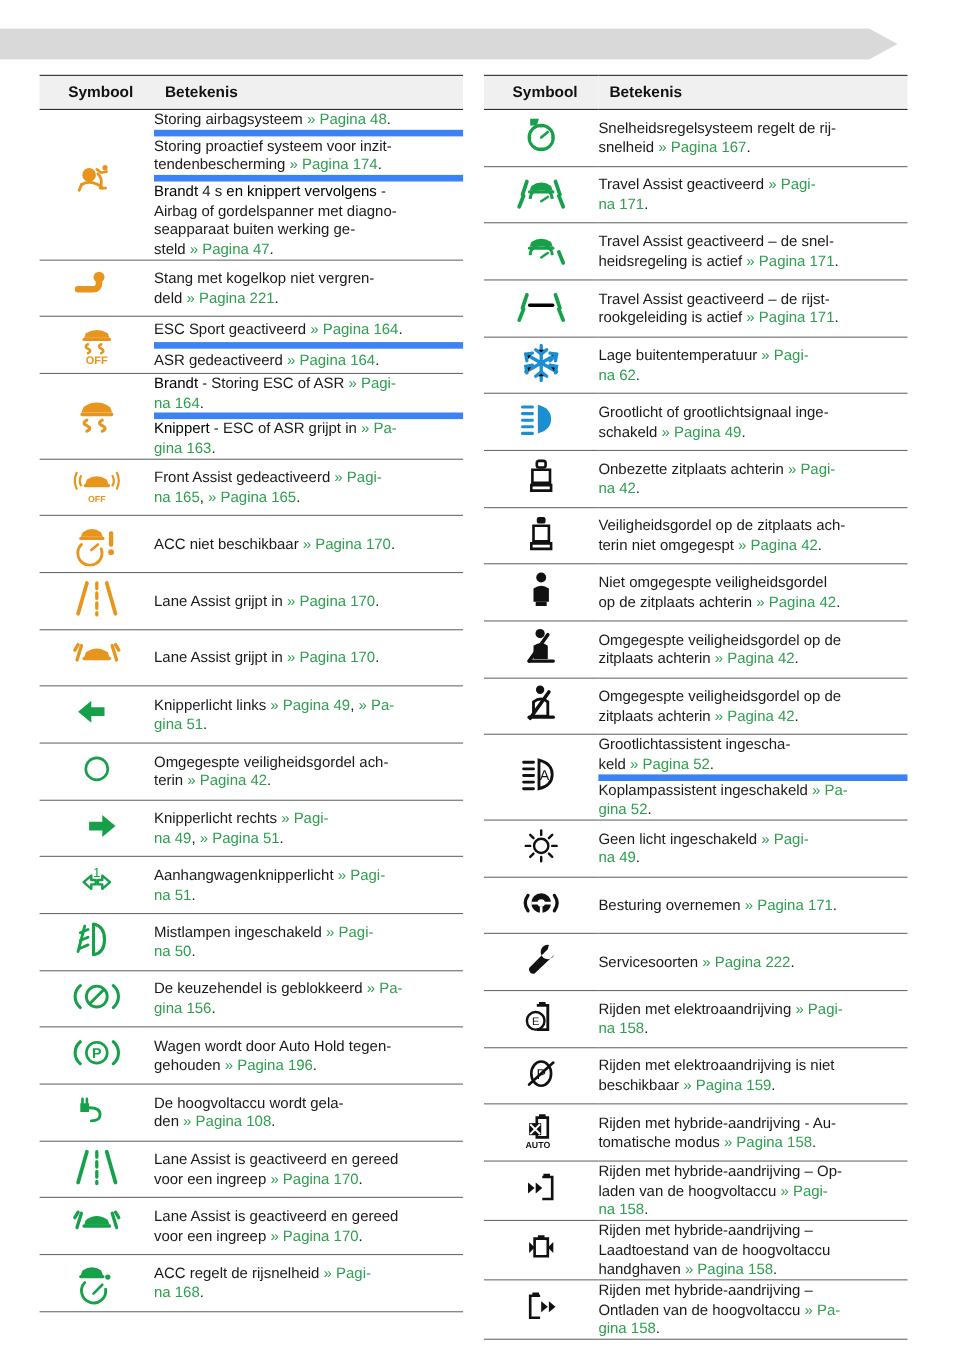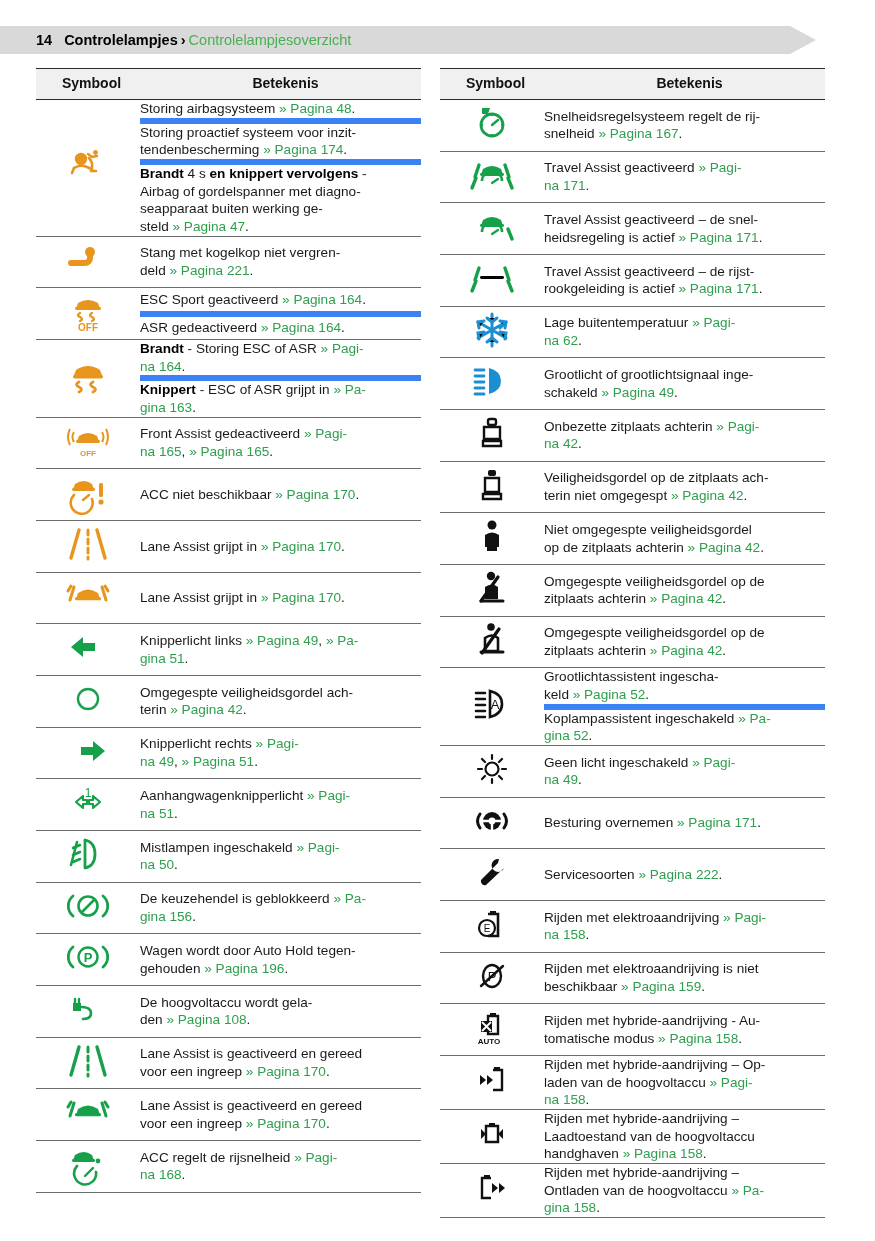--- a/index.html
+++ b/index.html
@@ -74,54 +74,51 @@
     background: #f0f0f0;
     font-size: 14px;
     font-weight: bold;
     text-align: left;
     padding: 6px 0 8px 0;
     border-top: 1.6px solid #2b2b2b;
     border-bottom: 1.6px solid #2b2b2b;
     color: #111;
   }
   table.sym thead th.h1 { padding-left: 26px; }
-  table.sym thead th.h2 { padding-left: 10px; text-align: center; }
+  table.sym thead th.h2 { padding-left: 10px; }
 
   table.sym td {
     vertical-align: middle;
     font-size: 13.6px;
     line-height: 1.30;
     padding: 0;
   }
   td.symcell {
     text-align: center;
     border-bottom: 1.6px solid #6b6b6b;
     padding: 4px 2px;
     text-decoration: underline;
   }
   td.meaning {
     padding: 6px 4px 6px 10px;
     border-bottom: 6px solid #3b82f6;
   }
   td.meaning.groupend { border-bottom: 1.6px solid #6b6b6b; }
   .lnk { color:#2f9e4f; }
-  .bld { font-weight: bold; color:#000; }
+  .bld { font-weight: normal; color:#000; }
 
   .icon { display:inline-block; line-height:0; }
   svg { display:block; margin:0 auto; }
 </style>
 </head>
 <body>
 
 <div class="pageheader">
   <div class="bar"></div>
   <div class="tip"></div>
-  <div class="txt">
-    <span class="pnum">14</span><span class="chap">Controlelampjes</span><span class="sep">›</span><span class="sub">Controlelampjesoverzicht</span>
-  </div>
 </div>
 
 <div class="columns">
   <div class="col col-left">
     <table class="sym">
       <colgroup>
           <col class="c1">
           <col class="c2">
         </colgroup>
       <thead>

